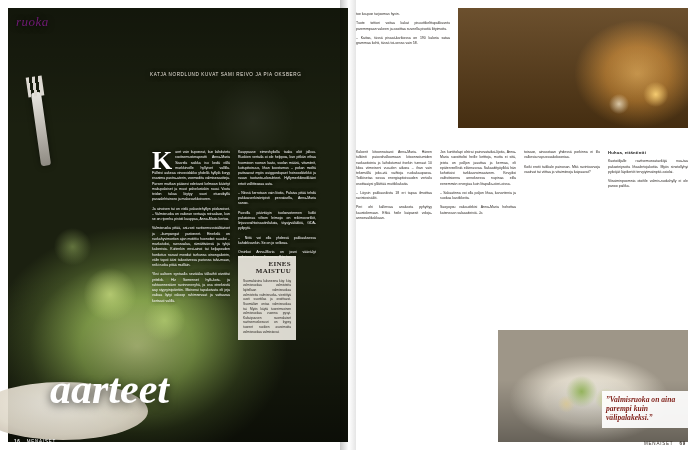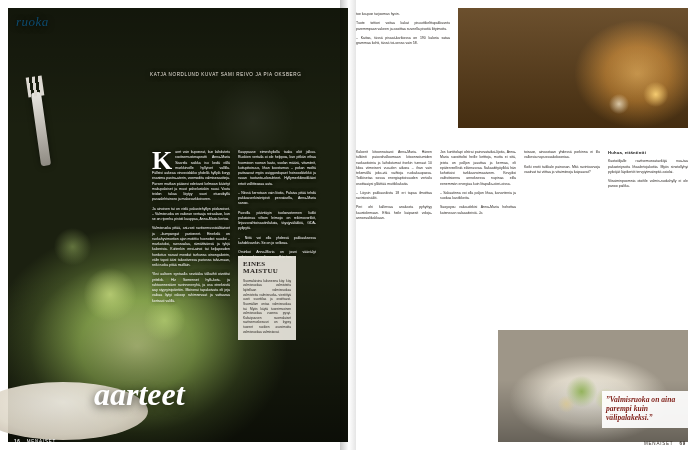--- a/index.html
+++ b/index.html
@@ -87,24 +87,24 @@
     font-family: "Liberation Serif", serif;
     font-weight: bold;
     font-size: 40px;
     letter-spacing: 1px;
     line-height: .95;
   }
   .left-headline .line2 {
     font-family: "Liberation Serif", serif;
     font-style: italic;
     font-weight: bold;
-    font-size: 32px;
+    font-size: 42px;
     line-height: 1;
     margin-top: 2px;
-    margin-left: 76px;
+    margin-left: 32px;
   }
 
   
   .deck {
     position: absolute;
     left: 150px; top: 62px;
     width: 170px;
     color: #ffffff;
     font-family: "Liberation Sans", sans-serif;
     font-size: 7.4px;
@@ -116,21 +116,21 @@
     font-size: 4.6px;
     letter-spacing: .6px;
     color: #e8e2d8;
     text-transform: uppercase;
   }
 
   
   .section-tag {
     position: absolute;
     left: 16px; top: 14px;
-    color: #0c4a6e;
+    color: #701a75;
     font-family: "Liberation Serif", serif;
     font-style: italic;
     font-size: 13px;
     letter-spacing: .5px;
     text-shadow: 0 1px 6px rgba(0,0,0,.8);
   }
 
   
   .col {
     position: absolute;
@@ -162,20 +162,21 @@
     background: rgba(236,232,223,.92);
     padding: 5px 5px 6px 5px;
     color: #2a2622;
   }
   .note-box h4 {
     margin: 0 0 3px 0;
     font-family: "Liberation Serif", serif;
     font-size: 7px;
     line-height: 1.05;
     letter-spacing: .3px;
+    text-align: right;
   }
   .note-box p {
     margin: 0;
     font-family: "Liberation Sans", sans-serif;
     font-size: 3.2px;
     line-height: 1.45;
     text-align: justify;
   }
 
   

